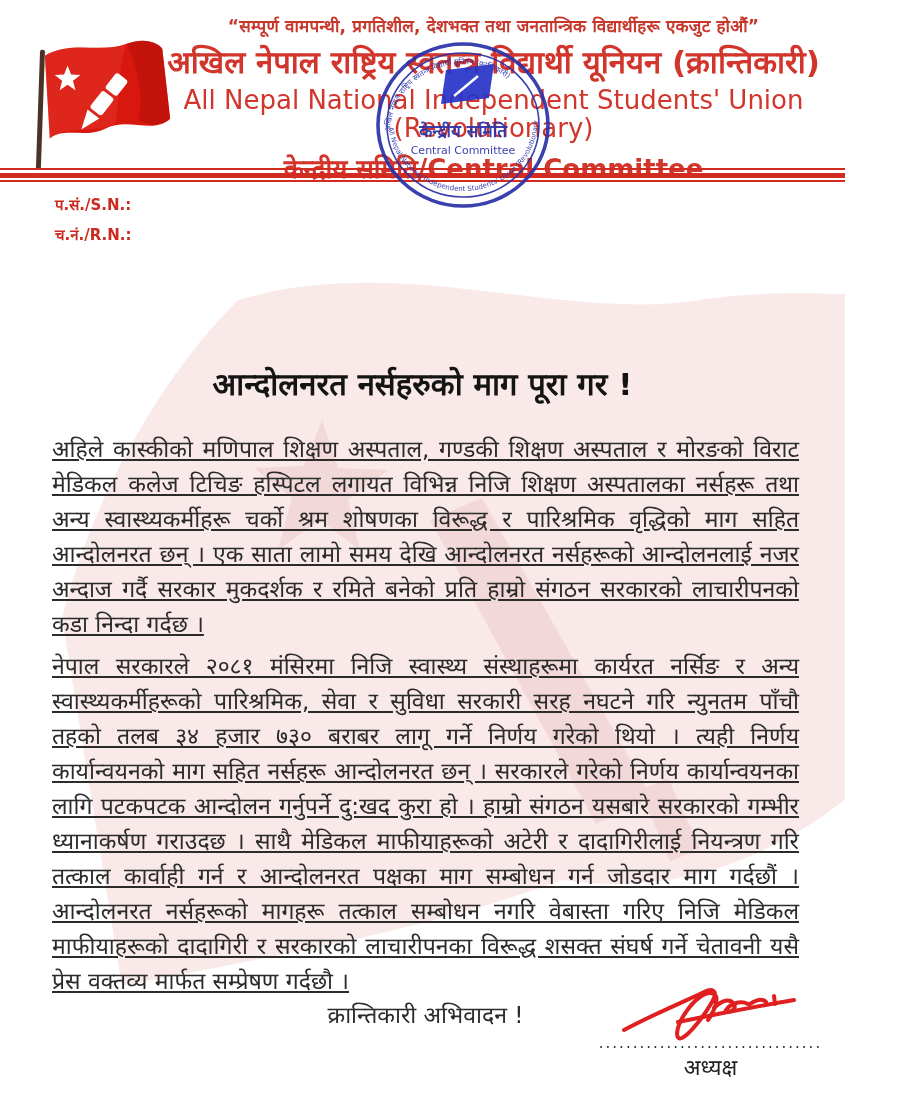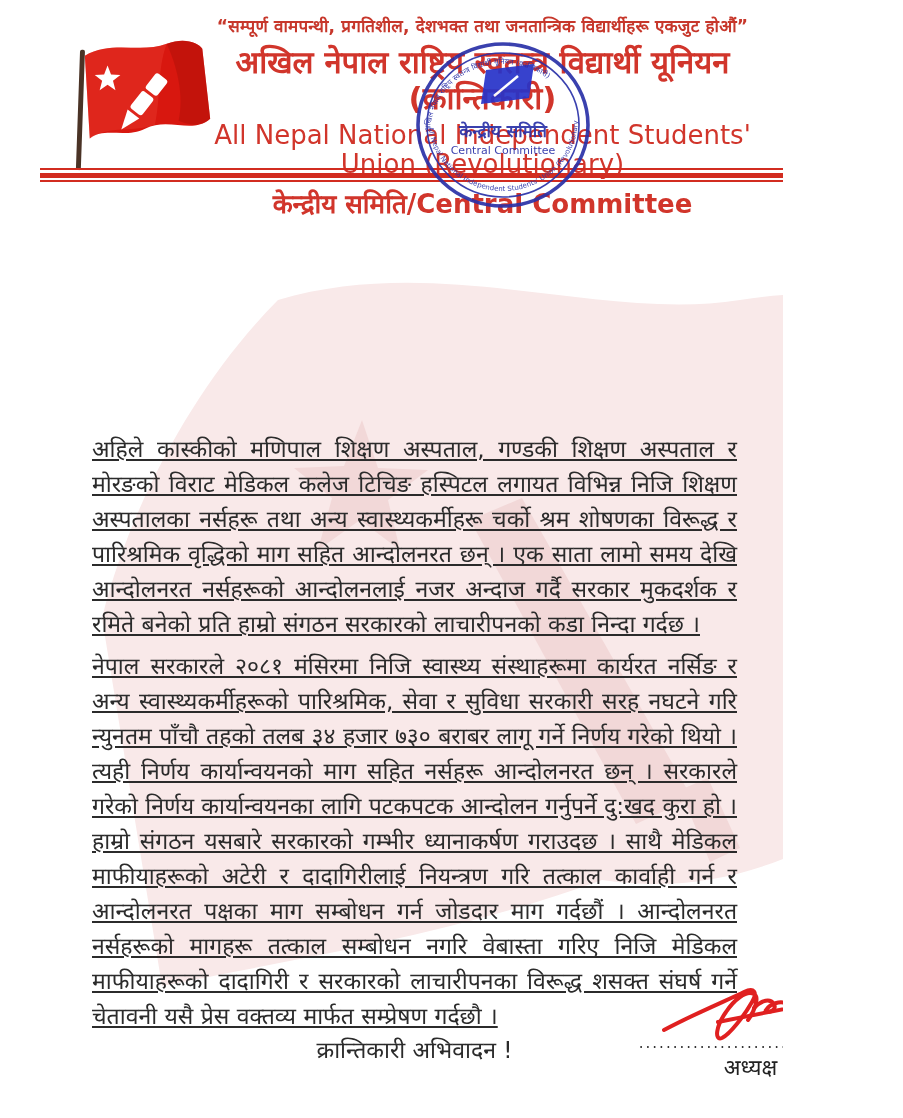--- a/index.html
+++ b/index.html
@@ -1,22 +1,21 @@
 <!DOCTYPE html>
 <html><head>
 <meta charset="utf-8">
 <style>
   html,body{margin:0;padding:0;background:#ffffff;}
   .page{
     position:relative;
-    width:743px;height:1118px;
+    width:845px;height:1118px;
     background:#ffffff;
     overflow:hidden;
     font-family:"DejaVu Sans","Liberation Sans",sans-serif;
-    margin-left:40px;
   }
   
   .watermark{position:absolute;left:0;top:0;width:903px;height:1118px;z-index:0;pointer-events:none;}
   
   .header{position:absolute;left:150px;right:8px;top:14px;text-align:center;z-index:1;}
   .quote{color:#c7372b;font-weight:bold;font-size:17px;letter-spacing:.2px;}
   .org-nepali{color:#d1352b;font-weight:bold;font-size:31px;margin-top:8px;line-height:1.15;}
   .org-english{color:#d1352b;font-size:26px;margin-top:5px;line-height:1.1;}
   .committee{color:#d1352b;font-weight:bold;font-size:26px;margin-top:7px;}
   .flag-logo{position:absolute;left:30px;top:34px;width:158px;height:148px;z-index:1;}
@@ -92,21 +91,26 @@
       <textPath href="#arcBot" startOffset="4%">All Nepal National Independent Students' Union (Revolutionary)</textPath>
     </text>
   </svg>
 
   <div class="divider">
     <div class="thin"></div>
     <div class="thick"></div>
     <div class="thin2"></div>
   </div>
 
+  <div class="refs">
+    <div>प.सं./S.N.:</div>
+    <div>च.नं./R.N.:</div>
+  </div>
 
+  <div class="subtitle">आन्दोलनरत नर्सहरुको माग पूरा गर !</div>
 
   <div class="body-text">
     <p>अहिले कास्कीको मणिपाल शिक्षण अस्पताल, गण्डकी शिक्षण अस्पताल र मोरङको विराट मेडिकल कलेज टिचिङ हस्पिटल लगायत विभिन्न निजि शिक्षण अस्पतालका नर्सहरू तथा अन्य स्वास्थ्यकर्मीहरू चर्को श्रम शोषणका विरूद्ध र पारिश्रमिक वृद्धिको माग सहित आन्दोलनरत छन् ।  एक साता लामो समय देखि आन्दोलनरत नर्सहरूको आन्दोलनलाई नजर अन्दाज गर्दै सरकार मुकदर्शक र रमिते बनेको प्रति हाम्रो संगठन सरकारको लाचारीपनको कडा निन्दा गर्दछ ।</p>
     <p>नेपाल सरकारले २०८१ मंसिरमा निजि स्वास्थ्य संस्थाहरूमा कार्यरत नर्सिङ र अन्य स्वास्थ्यकर्मीहरूको पारिश्रमिक, सेवा र सुविधा सरकारी सरह नघटने गरि न्युनतम पाँचौ तहको तलब ३४ हजार ७३० बराबर लागू गर्ने निर्णय गरेको थियो । त्यही निर्णय कार्यान्वयनको माग सहित नर्सहरू आन्दोलनरत छन् । सरकारले गरेको निर्णय कार्यान्वयनका लागि पटकपटक आन्दोलन गर्नुपर्ने दु:खद कुरा हो । हाम्रो संगठन यसबारे सरकारको गम्भीर ध्यानाकर्षण गराउदछ । साथै मेडिकल माफीयाहरूको अटेरी र दादागिरीलाई नियन्त्रण गरि तत्काल कार्वाही गर्न र आन्दोलनरत पक्षका माग सम्बोधन गर्न जोडदार माग गर्दछौं । आन्दोलनरत नर्सहरूको मागहरू तत्काल सम्बोधन नगरि वेबास्ता गरिए निजि मेडिकल माफीयाहरूको दादागिरी र सरकारको लाचारीपनका विरूद्ध शसक्त संघर्ष गर्ने चेतावनी यसै प्रेस वक्तव्य मार्फत सम्प्रेषण गर्दछौ ।</p>
     <div class="salutation">क्रान्तिकारी अभिवादन !</div>
   </div>
 
 
   <div class="sig-block">
     <svg class="sig-svg" viewBox="0 0 185 62" xmlns="http://www.w3.org/2000/svg">

